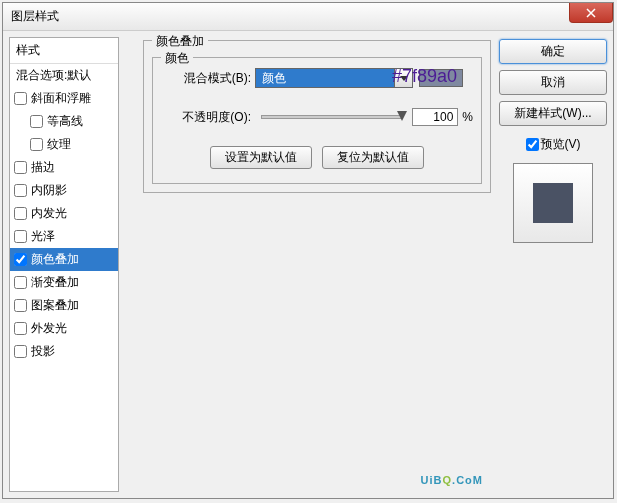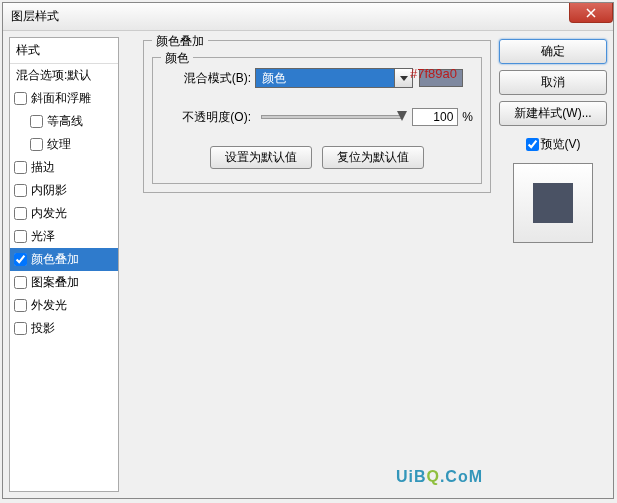--- a/index.html
+++ b/index.html
@@ -21,33 +21,33 @@
     .settings { flex: 1; position: relative; }
     .fieldset { border: 1px solid #aaa; padding: 8px; margin-top: 3px; position: relative; }
     .fieldset-label { position: absolute; top: -8px; left: 8px; background: #f0f0f0; padding: 0 4px; font-size: 12px; }
     .inner-fieldset { border: 1px solid #aaa; padding: 10px 8px 14px 8px; margin-top: 8px; position: relative; }
     .row { display: flex; align-items: center; font-size: 12px; margin-bottom: 20px; gap: 4px; }
     .row label { width: 90px; text-align: right; }
     .combo { display: flex; align-items: center; flex: 1; }
     .combo-select { width: 140px; height: 20px; background: #2f7bcc; color: #fff; border: 1px solid #666; display: flex; align-items: center; padding-left: 6px; font-size: 12px; }
     .combo-arrow { width: 18px; height: 20px; border: 1px solid #666; border-left: none; background: linear-gradient(#fff,#ddd); display: flex; align-items: center; justify-content: center; cursor: pointer; }
     .color-swatch { width: 44px; height: 18px; background: #7f89a0; border: 1px solid #666; margin-left: 6px; cursor: pointer; }
-    .hex-label { color: #b91c1c; position: absolute; top: 8px; right: 24px; font-size: 13px; }
+    .hex-label { color: #4c1d95; position: absolute; top: 8px; right: 24px; font-size: 18px; }
     .slider { flex: 1; height: 4px; background: #ccc; border: 1px solid #999; position: relative; margin: 0 6px; max-width: 160px; }
     .slider-thumb { position: absolute; right: -6px; top: -5px; width: 0; height: 0; border-left: 5px solid transparent; border-right: 5px solid transparent; border-top: 10px solid #555; }
     .num-input { width: 46px; height: 18px; border: 1px solid #888; background: #fff; font-size: 12px; text-align: right; padding-right: 4px; }
     .btn-row { display: flex; gap: 10px; justify-content: center; margin-top: 8px; }
     .btn { background: linear-gradient(#fdfdfd,#e2e2e2); border: 1px solid #888; border-radius: 3px; font-size: 12px; padding: 2px 14px; cursor: pointer; }
     .right-panel { width: 108px; display: flex; flex-direction: column; gap: 6px; align-items: stretch; padding-top: 2px; }
     .right-btn { background: linear-gradient(#fdfdfd,#e2e2e2); border: 1px solid #888; border-radius: 3px; font-size: 12px; padding: 3px 0; cursor: pointer; text-align: center; }
     .right-btn.primary { border: 1px solid #4a90d9; box-shadow: 0 0 2px #4a90d9; }
     .preview-row { display: flex; align-items: center; justify-content: center; gap: 2px; font-size: 12px; margin-top: 4px; }
     .preview-box { width: 80px; height: 80px; border: 1px solid #888; background: linear-gradient(#fff,#e8e8e8); margin: 4px auto; display: flex; align-items: center; justify-content: center; }
     .preview-swatch { width: 40px; height: 40px; background: #4a5264; }
-    .watermark { position: absolute; right: 8px; bottom: 6px; font-size: 16px; font-weight: bold; color: rgba(30,140,180,0.9); letter-spacing: 1px; text-align: center; }
+    .watermark { position: absolute; right: 8px; bottom: 6px; font-size: 11px; font-weight: bold; color: rgba(30,140,180,0.9); letter-spacing: 1px; text-align: center; }
     .watermark .q { color: #8fbf3f; }
   </style>
 </head>
 <body>
 
 <div class="window">
   <div class="titlebar">
     <span>图层样式</span>
     <div class="close-btn">
       <svg viewBox="0 0 10 10">
@@ -86,20 +86,24 @@
             <input type="checkbox" style="">
             <span>内发光</span>
           </div>
           <div class="style-item">
             <input type="checkbox" style="">
             <span>光泽</span>
           </div>
           <div class="style-item selected">
             <input type="checkbox" checked="" style="">
             <span>颜色叠加</span>
+          </div>
+          <div class="style-item">
+            <input type="checkbox" style="">
+            <span>渐变叠加</span>
           </div>
           <div class="style-item">
             <input type="checkbox" style="">
             <span>图案叠加</span>
           </div>
           <div class="style-item">
             <input type="checkbox" style="">
             <span>外发光</span>
           </div>
           <div class="style-item">

